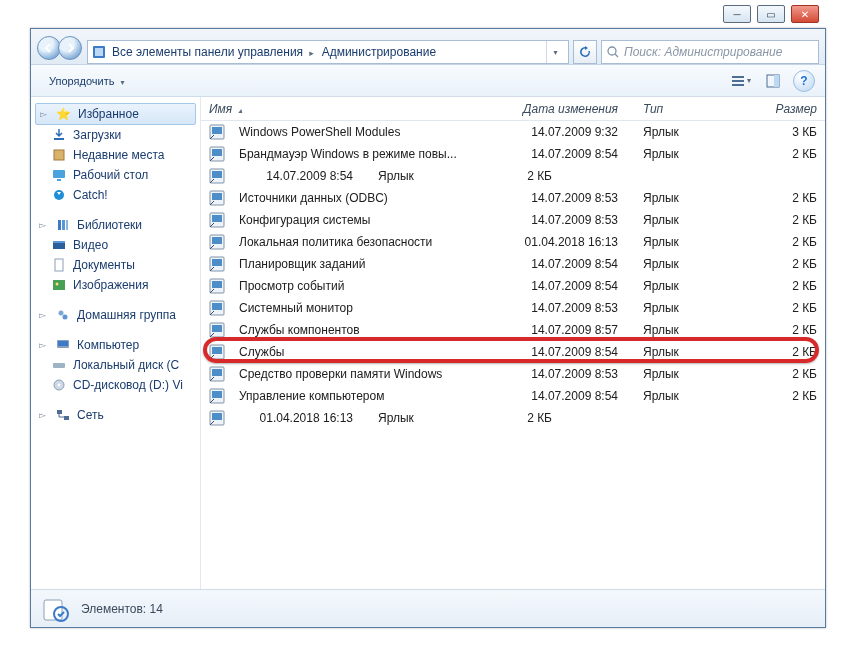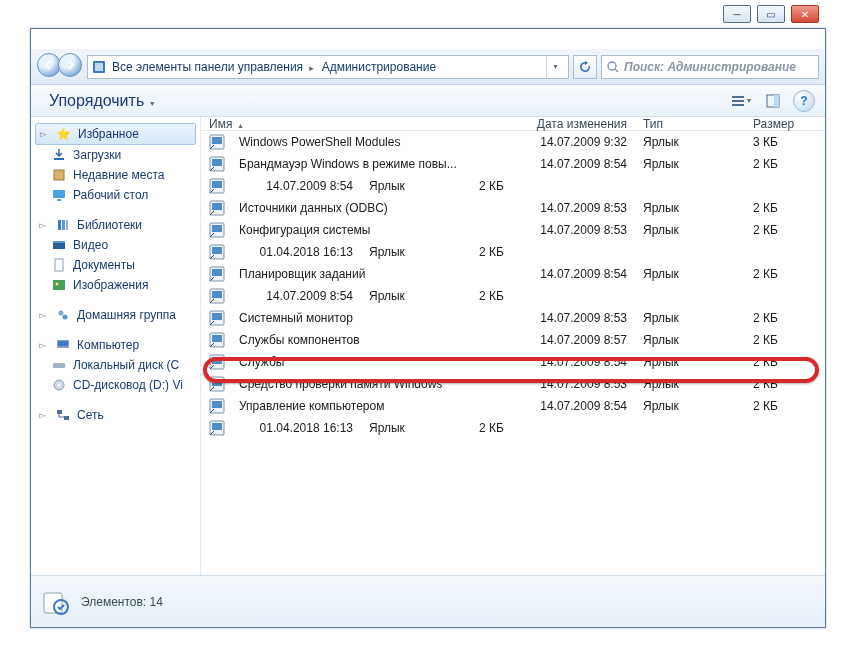--- a/index.html
+++ b/index.html
@@ -5,67 +5,67 @@
   * { box-sizing: border-box; font-family: "Segoe UI", Tahoma, sans-serif; }
   body { margin: 0; background: #fff; width: 856px; height: 654px; position: relative; }
   .outer { position: absolute; left: 30px; top: 28px; width: 796px; height: 600px; border: 1px solid #5a7ba0; background: #fff; box-shadow: 0 0 2px rgba(0,0,0,.3); }
 
   
   .win-controls { position: absolute; right: 6px; top: -24px; display: flex; gap: 6px; }
   .wc-btn { width: 28px; height: 18px; border: 1px solid #5a6b80; border-radius: 2px; background: linear-gradient(#f5f9fd,#d6e4f1); display:flex; align-items:center; justify-content:center; font-size:10px; color:#2b3b50;}
   .wc-close { background: linear-gradient(#f09a8e,#d44a34); color:#fff; border-color:#a23324;}
 
   
-  .addr-row { height: 36px; background: linear-gradient(#f2f6fb,#e1ebf5); border-bottom: 1px solid #c5d4e4; display:flex; align-items:center; padding: 0 6px; gap:4px;margin-top:20px;}
+  .addr-row { height: 36px; background: linear-gradient(#f2f6fb,#e1ebf5); border-bottom: 1px solid #c5d4e4; display:flex; align-items:flex-end; padding: 0 6px; gap:4px;}
   .nav-back { width: 46px; height: 28px; display:flex; gap:0;}
   .circle { width:24px; height:24px; border-radius:50%; background: radial-gradient(circle at 35% 30%, #e8f2fb 0 35%, #8fb6dd 70%, #5f8dbf 100%); border:1px solid #6b93c0; display:flex; align-items:center; justify-content:center; margin-right:-3px;}
   .circle svg{width:10px;height:10px;}
   .addr-bar { flex:1; height:24px; border:1px solid #a8bdd4; background:#fff; display:flex; align-items:center; font-size:12px; color:#1a3c6e; padding:0 4px; gap:6px;}
   .addr-bar .crumb { display:flex; align-items:center; gap:4px;}
   .addr-bar .sep::after{content:"▸"; font-size:9px; color:#5a6b80; margin:0 2px;}
   .addr-drop { width:18px; height:22px; border-left:1px solid #cfd9e6; display:flex;align-items:center;justify-content:center;font-size:8px;color:#5a6b80;}
   .refresh { width:24px; height:24px; border:1px solid #a8bdd4; background:linear-gradient(#fdfefe,#e8eef6); display:flex;align-items:center;justify-content:center;}
-  .search-box { width:218px; height:24px; border:1px solid #a8bdd4; background:#fff; display:flex; align-items:center; padding:0 4px; font-size:12px; color:#8a97a6; font-style:italic;font-weight:bold;}
+  .search-box { width:218px; height:24px; border:1px solid #a8bdd4; background:#fff; display:flex; align-items:center; padding:0 4px; font-size:12px; color:#8a97a6; font-style:italic;}
   .search-box .mg{width:14px;height:14px;margin-right:4px;}
 
   
   .toolbar { height:32px; background: linear-gradient(#f8fbfe,#e9f1f9); border-bottom:1px solid #d0dde9; display:flex; align-items:center; padding:0 10px; gap:8px;}
-  .tb-btn { font-size:16px; color:#1a3c6e; padding:4px 8px; display:flex; align-items:center; gap:4px; border-radius:2px;}
+  .tb-btn { font-size:11px; color:#1a3c6e; padding:4px 8px; display:flex; align-items:center; gap:4px; border-radius:2px;}
   .tb-btn .dd::after{content:"▾"; font-size:8px; margin-left:2px; color:#5a6b80;}
   .tb-spacer{flex:1;}
   .tb-icon { width:24px; height:22px; display:flex;align-items:center;justify-content:center; border:1px solid transparent;}
   .tb-icon svg{width:14px;height:14px;}
   .tb-help{color:#1e6fd6;font-weight:bold;width:22px;height:22px;border-radius:50%;border:1px solid #9dbde0;background:radial-gradient(circle at 30% 25%,#fff,#bcd8f3);display:flex;align-items:center;justify-content:center;font-size:12px;}
 
   
   .main { display:flex; height: 494px; }
   .sidebar { width:170px; border-right:1px solid #e3e9f0; padding:6px 0; overflow:hidden;}
   .nav-group { margin-bottom:10px;}
   .nav-item { display:flex; align-items:center; gap:6px; padding:2px 8px 2px 20px; font-size:12px; color:#1a3c6e; white-space:nowrap;}
   .nav-item.hdr { padding-left:8px; }
   .nav-item .ico{width:16px;height:16px;display:inline-flex;align-items:center;justify-content:center;}
   .nav-item.selected { background: linear-gradient(#eaf3fc,#d6e7f8); border:1px solid #a5c7ea; border-radius:2px; margin:0 4px; padding-left:4px;}
   .collapse{font-size:9px;color:#7a8a9b;width:10px;display:inline-block;}
 
   
   .files { flex:1; position:relative; font-size:12px; color:#202020;}
-  .cols { display:flex; height:14px; border-bottom:1px solid #e1e7ee; align-items:center; color:#3a4a5c;}
+  .cols { display:flex; height:24px; border-bottom:1px solid #e1e7ee; align-items:center; color:#3a4a5c;font-style:italic;}
   .col { padding:0 8px; }
   .c-name{flex:1;}
   .c-date{width:130px;text-align:right;}
-  .c-type{width:110px;}
-  .c-size{width:80px; }
+  .c-type{width:110px;margin-left:9px;}
+  .c-size{width:80px; text-align:right; }
   .sort-arrow{font-size:8px;color:#5a6b80;margin-left:6px;}
   .row { display:flex; align-items:center; height:22px; padding-left:8px;}
   .row .ic{width:16px;height:16px;margin-right:6px;}
   .row.highlighted { position:relative; z-index:5;}
   .red-ring { position:absolute; left:2px; right:6px; height:26px; border:4px solid #d8292a; border-radius:14px; pointer-events:none; z-index:10; box-shadow:0 1px 2px rgba(0,0,0,.3);}
 
   
-  .status { position:absolute; left:0; right:0; bottom:0; height:52px; border-top:1px solid #d0dde9; background:linear-gradient(#f3f8fc,#e6eef7); display:flex; align-items:center; padding:0 10px; font-size:12px; color:#3a4a5c; gap:10px;}
+  .status { position:absolute; left:0; right:0; bottom:0; height:38px; border-top:1px solid #d0dde9; background:linear-gradient(#f3f8fc,#e6eef7); display:flex; align-items:center; padding:0 10px; font-size:12px; color:#3a4a5c; gap:10px;}
   .status .big-ic{width:30px;height:30px;}
 
   
   svg{display:block;}
 </style>
 </head>
 <body>
 
 <div class="outer">
   <div class="win-controls">
@@ -168,20 +168,29 @@
           </div>
         <div class="nav-item">
             <span class="ico">
               <svg width="14" height="14">
                 <rect x="1" y="2" width="12" height="8" rx="1" fill="#4aa3df"></rect>
                 <rect x="5" y="11" width="4" height="2" fill="#4aa3df"></rect>
               </svg>
             </span>
             <span>Рабочий стол</span>
           </div>
+        <div class="nav-item">
+            <span class="ico">
+              <svg width="14" height="14">
+                <circle cx="7" cy="7" r="5" fill="#1e8fd6"></circle>
+                <path d="M5 4h4l-2 3z" fill="#fff"></path>
+              </svg>
+            </span>
+            <span>Catch!</span>
+          </div>
       </div>
       <div class="nav-group">
         <div class="nav-item hdr">
             <span class="collapse">▻</span>
             <span class="ico">
               <svg width="14" height="14">
                 <rect x="2" y="2" width="3" height="10" fill="#3d7bc8"></rect>
                 <rect x="6" y="2" width="3" height="10" fill="#5c96d4"></rect>
                 <rect x="10" y="2" width="2" height="10" fill="#8ab6e0"></rect>
               </svg>
@@ -332,20 +341,21 @@
             <div class="col c-date">14.07.2009 8:53</div>
             <div class="col c-type">Ярлык</div>
             <div class="col c-size">2 КБ</div>
           </div>
           <div class="row">
             <svg class="ic" viewBox="0 0 16 16">
               <rect x="1" y="1" width="14" height="14" rx="1" fill="#eef3f9" stroke="#7e93a9"></rect>
               <rect x="3" y="3" width="10" height="7" fill="#4d8dc8"></rect>
               <path d="M1 15l4-4" stroke="#3a4a5c"></path>
             </svg>
+            <div class="col c-name">Локальная политика безопасности</div>
             <div class="col c-date">01.04.2018 16:13</div>
             <div class="col c-type">Ярлык</div>
             <div class="col c-size">2 КБ</div>
           </div>
           <div class="row">
             <svg class="ic" viewBox="0 0 16 16">
               <rect x="1" y="1" width="14" height="14" rx="1" fill="#eef3f9" stroke="#7e93a9"></rect>
               <rect x="3" y="3" width="10" height="7" fill="#4d8dc8"></rect>
               <path d="M1 15l4-4" stroke="#3a4a5c"></path>
             </svg>
@@ -353,20 +363,21 @@
             <div class="col c-date">14.07.2009 8:54</div>
             <div class="col c-type">Ярлык</div>
             <div class="col c-size">2 КБ</div>
           </div>
           <div class="row">
             <svg class="ic" viewBox="0 0 16 16">
               <rect x="1" y="1" width="14" height="14" rx="1" fill="#eef3f9" stroke="#7e93a9"></rect>
               <rect x="3" y="3" width="10" height="7" fill="#4d8dc8"></rect>
               <path d="M1 15l4-4" stroke="#3a4a5c"></path>
             </svg>
+            <div class="col c-name">Просмотр событий</div>
             <div class="col c-date">14.07.2009 8:54</div>
             <div class="col c-type">Ярлык</div>
             <div class="col c-size">2 КБ</div>
           </div>
           <div class="row">
             <svg class="ic" viewBox="0 0 16 16">
               <rect x="1" y="1" width="14" height="14" rx="1" fill="#eef3f9" stroke="#7e93a9"></rect>
               <rect x="3" y="3" width="10" height="7" fill="#4d8dc8"></rect>
               <path d="M1 15l4-4" stroke="#3a4a5c"></path>
             </svg>

